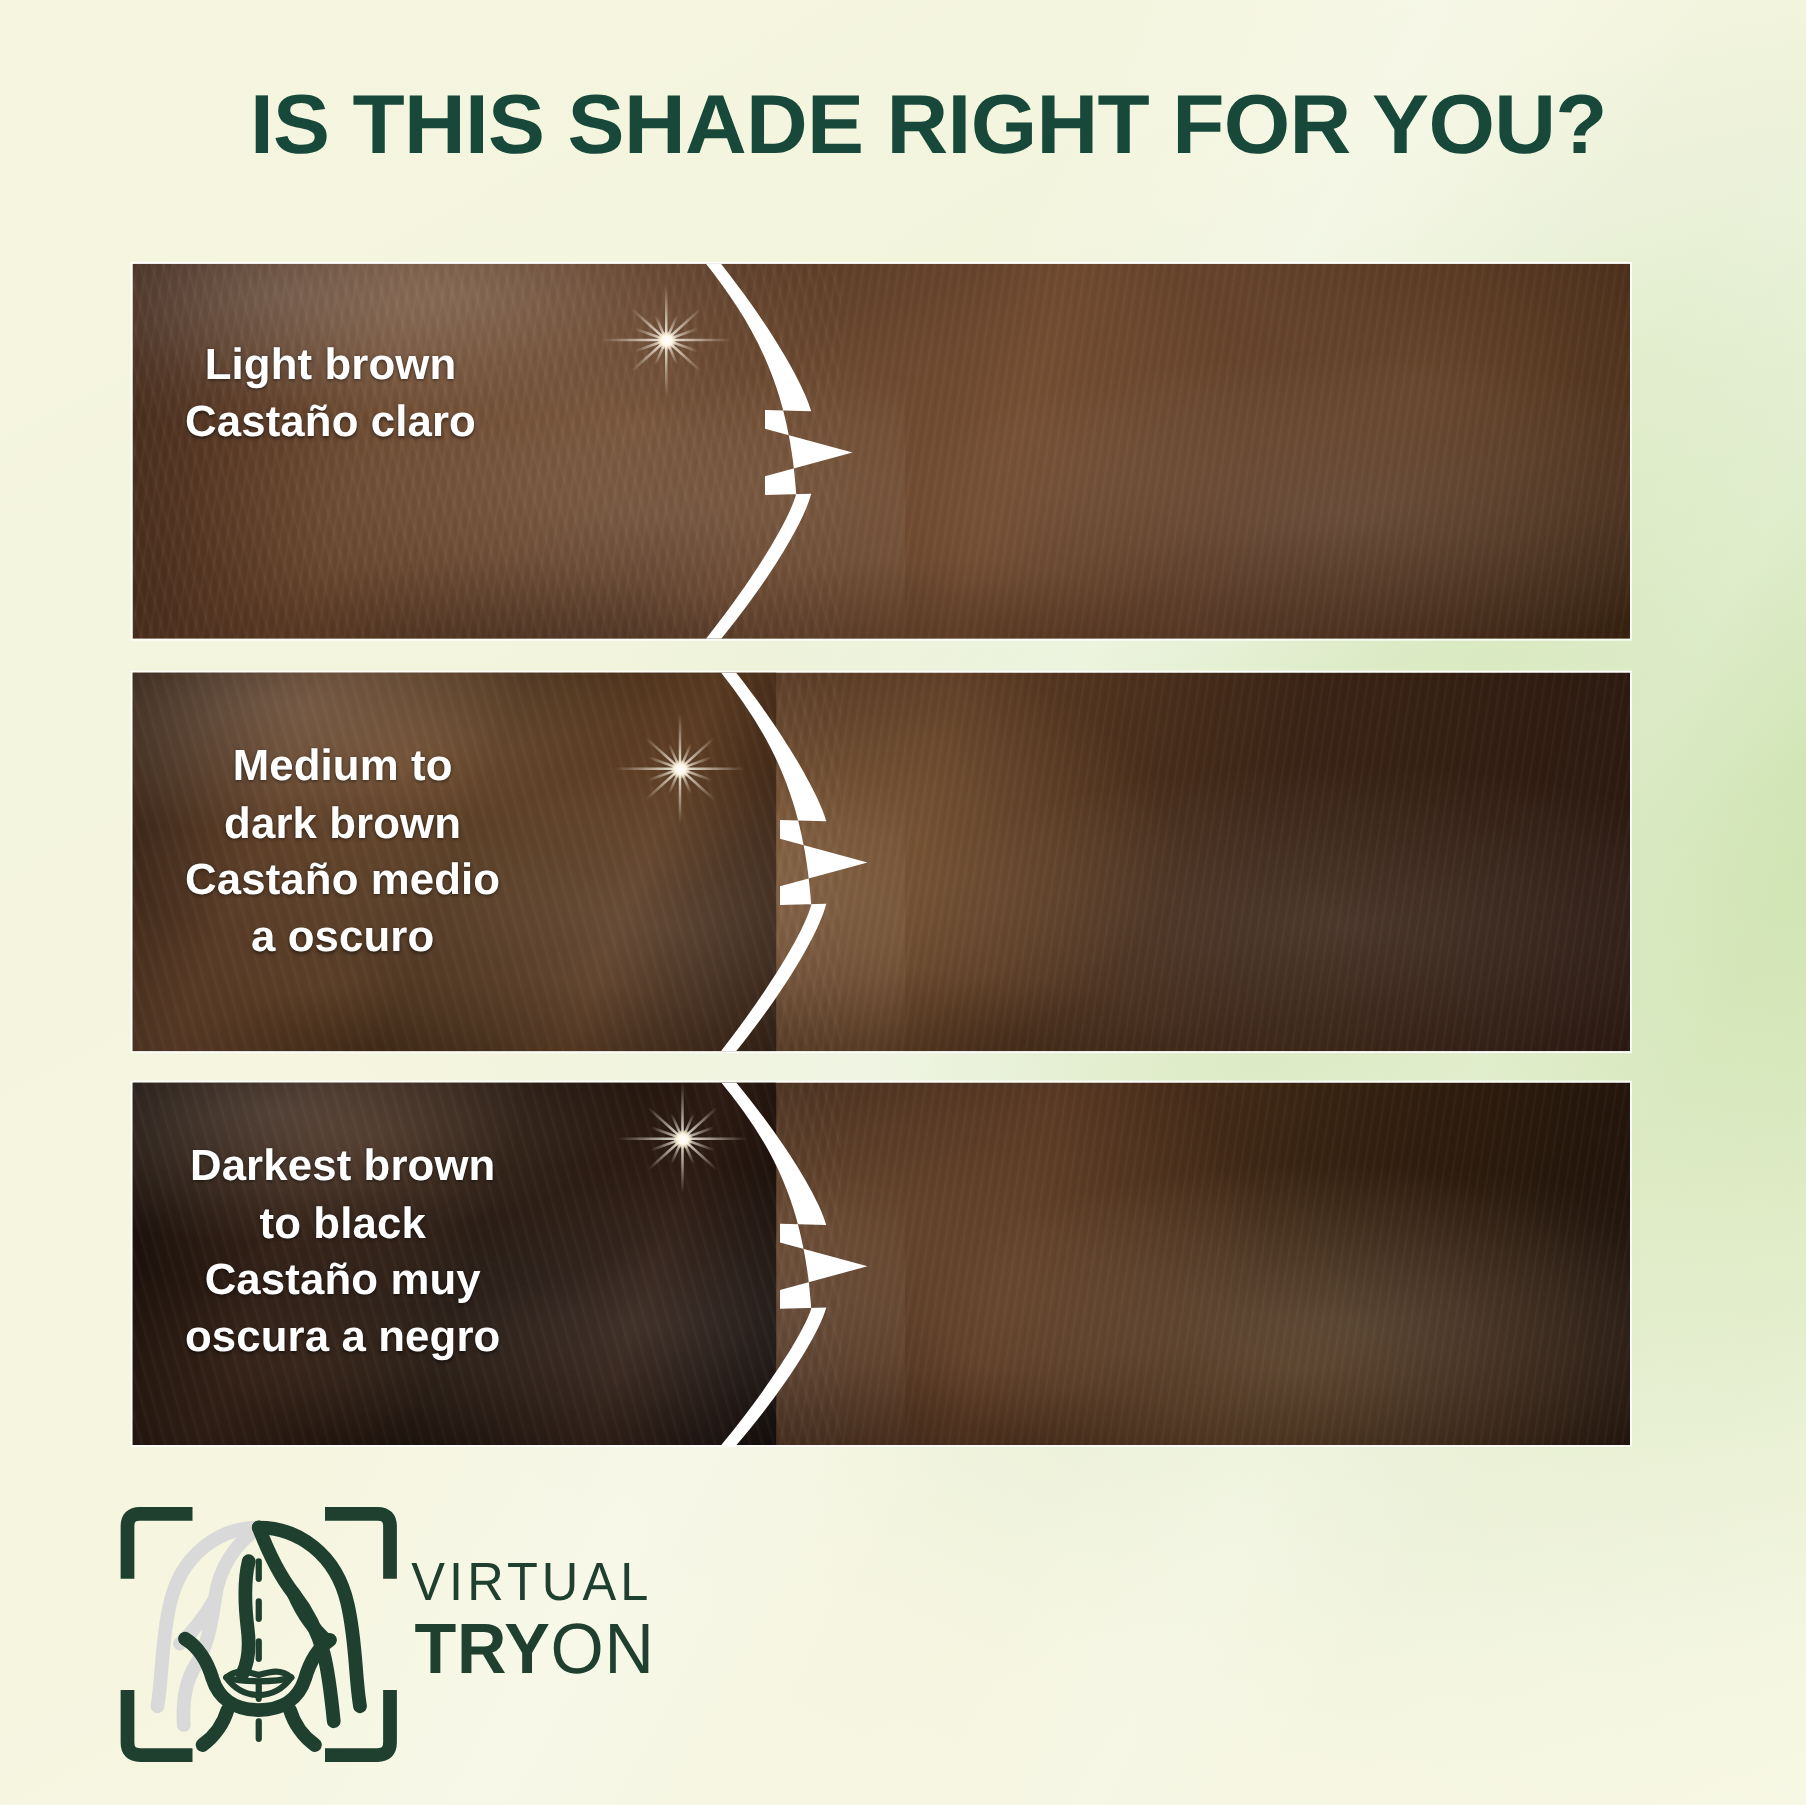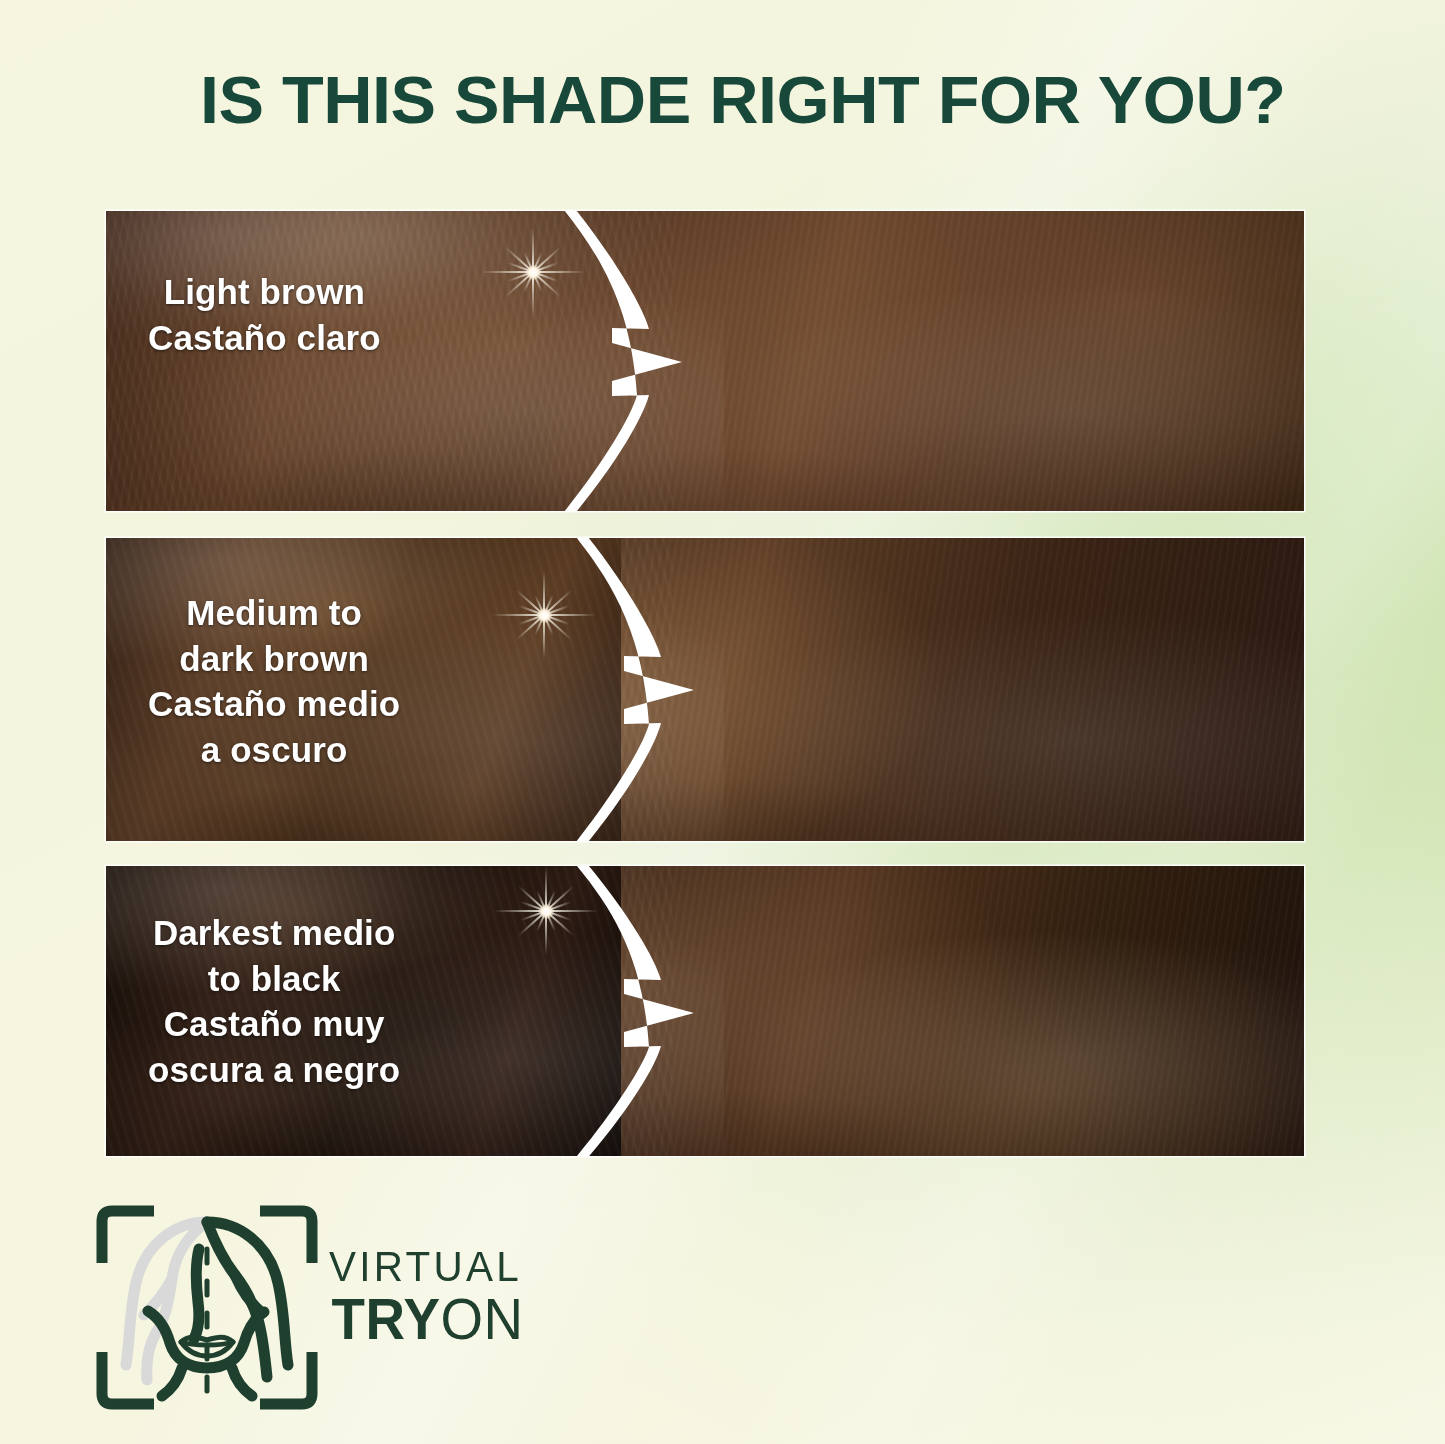--- a/index.html
+++ b/index.html
@@ -328,21 +328,21 @@
         <span class="ray v"></span>
       <span class="ray d1"></span>
         <span class="ray d2"></span>
       <span class="ray d3"></span>
         <span class="ray d4"></span>
       <span class="ray d5"></span>
         <span class="ray d6"></span>
       <span class="core"></span>
     </div>
 
-    <div class="shade-label">Darkest medio
+    <div class="shade-label">Darkest brown
 to black
 Castaño muy
 oscura a negro</div>
   </div>
 
   <div id="footer">
 
     <div id="vto-logo">
       <svg viewBox="0 0 222 205" aria-hidden="true">
 

